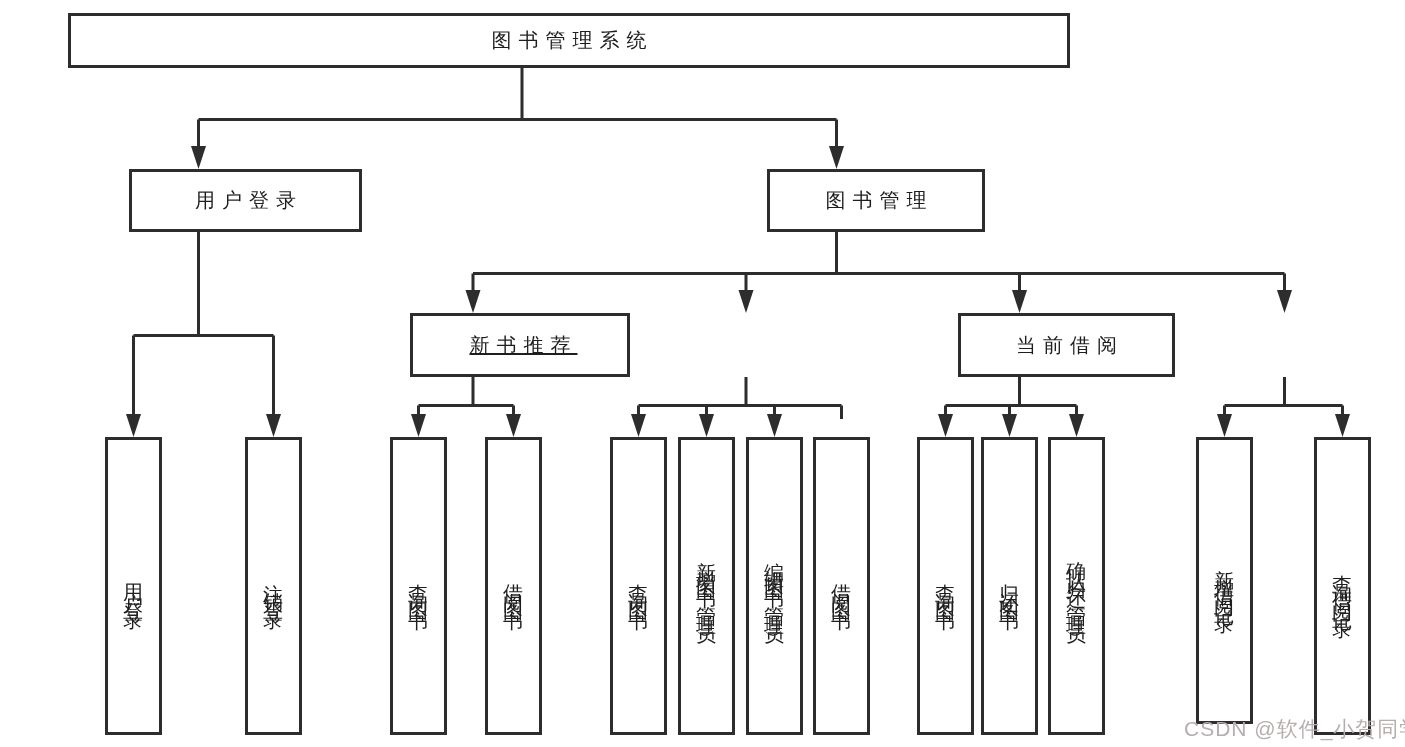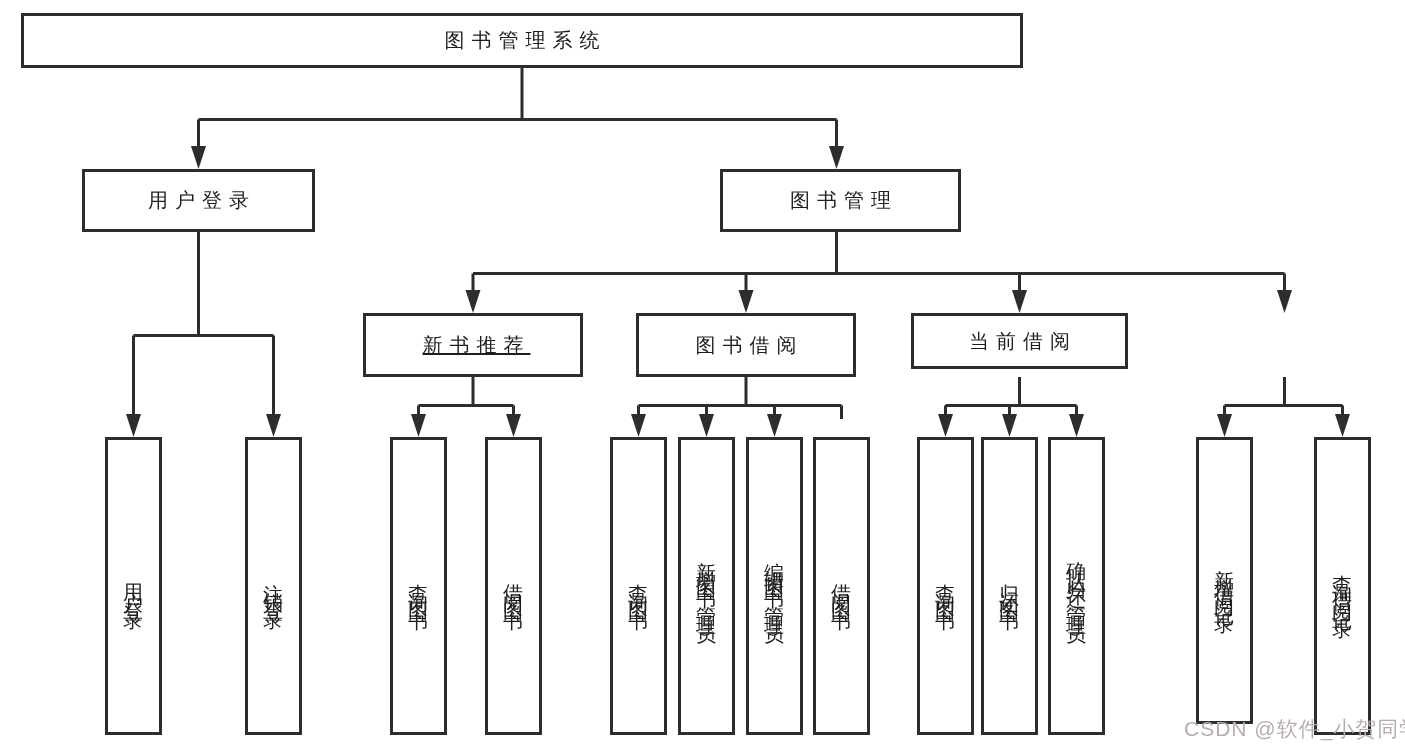--- a/index.html
+++ b/index.html
@@ -19,20 +19,21 @@
     pointer-events: none;
   }
   .hbox {
     position: absolute;
     box-sizing: border-box;
     border: 3px solid #2d2d2d;
     background: #ffffff;
     display: flex;
     align-items: center;
     justify-content: center;
+    margin-left: 47px;
   }
   .hbox .label {
     font-size: 20px;
     letter-spacing: 7px;
     text-indent: 7px; 
     white-space: nowrap;
   }
   .vbox {
     position: absolute;
     box-sizing: border-box;
@@ -107,31 +108,28 @@
     </g>
   </svg>
 
   <div class="hbox" style="left:21px; top:13px; width:1002px; height:55px;">
     <span class="label">图书管理系统</span>
   </div>
 
   <div class="hbox" style="left:82px; top:169px; width:233px; height:63px;">
     <span class="label">用户登录</span>
   </div>
-  <div class="hbox" style="left:720px; top:169px; width:241px; height:63px;">
+  <div class="hbox" style="left:720px; top:169px; width:218px; height:63px;">
     <span class="label">图书管理</span>
   </div>
 
   <div class="hbox" style="left:363px; top:313px; width:220px; height:64px;text-decoration:underline;">
     <span class="label">新书推荐</span>
   </div>
-  <div class="hbox" style="left:636px; top:313px; width:220px; height:64px;">
-    <span class="label">图书借阅</span>
-  </div>
-  <div class="hbox" style="left:911px; top:313px; width:217px; height:56px;">
+  <div class="hbox" style="left:911px; top:313px; width:217px; height:64px;">
     <span class="label">当前借阅</span>
   </div>
 
   <div class="vbox" style="left:105px;">
     <span class="vlabel">用户登录</span>
   </div>
   <div class="vbox" style="left:245px;">
     <span class="vlabel">注销登录</span>
   </div>
 

